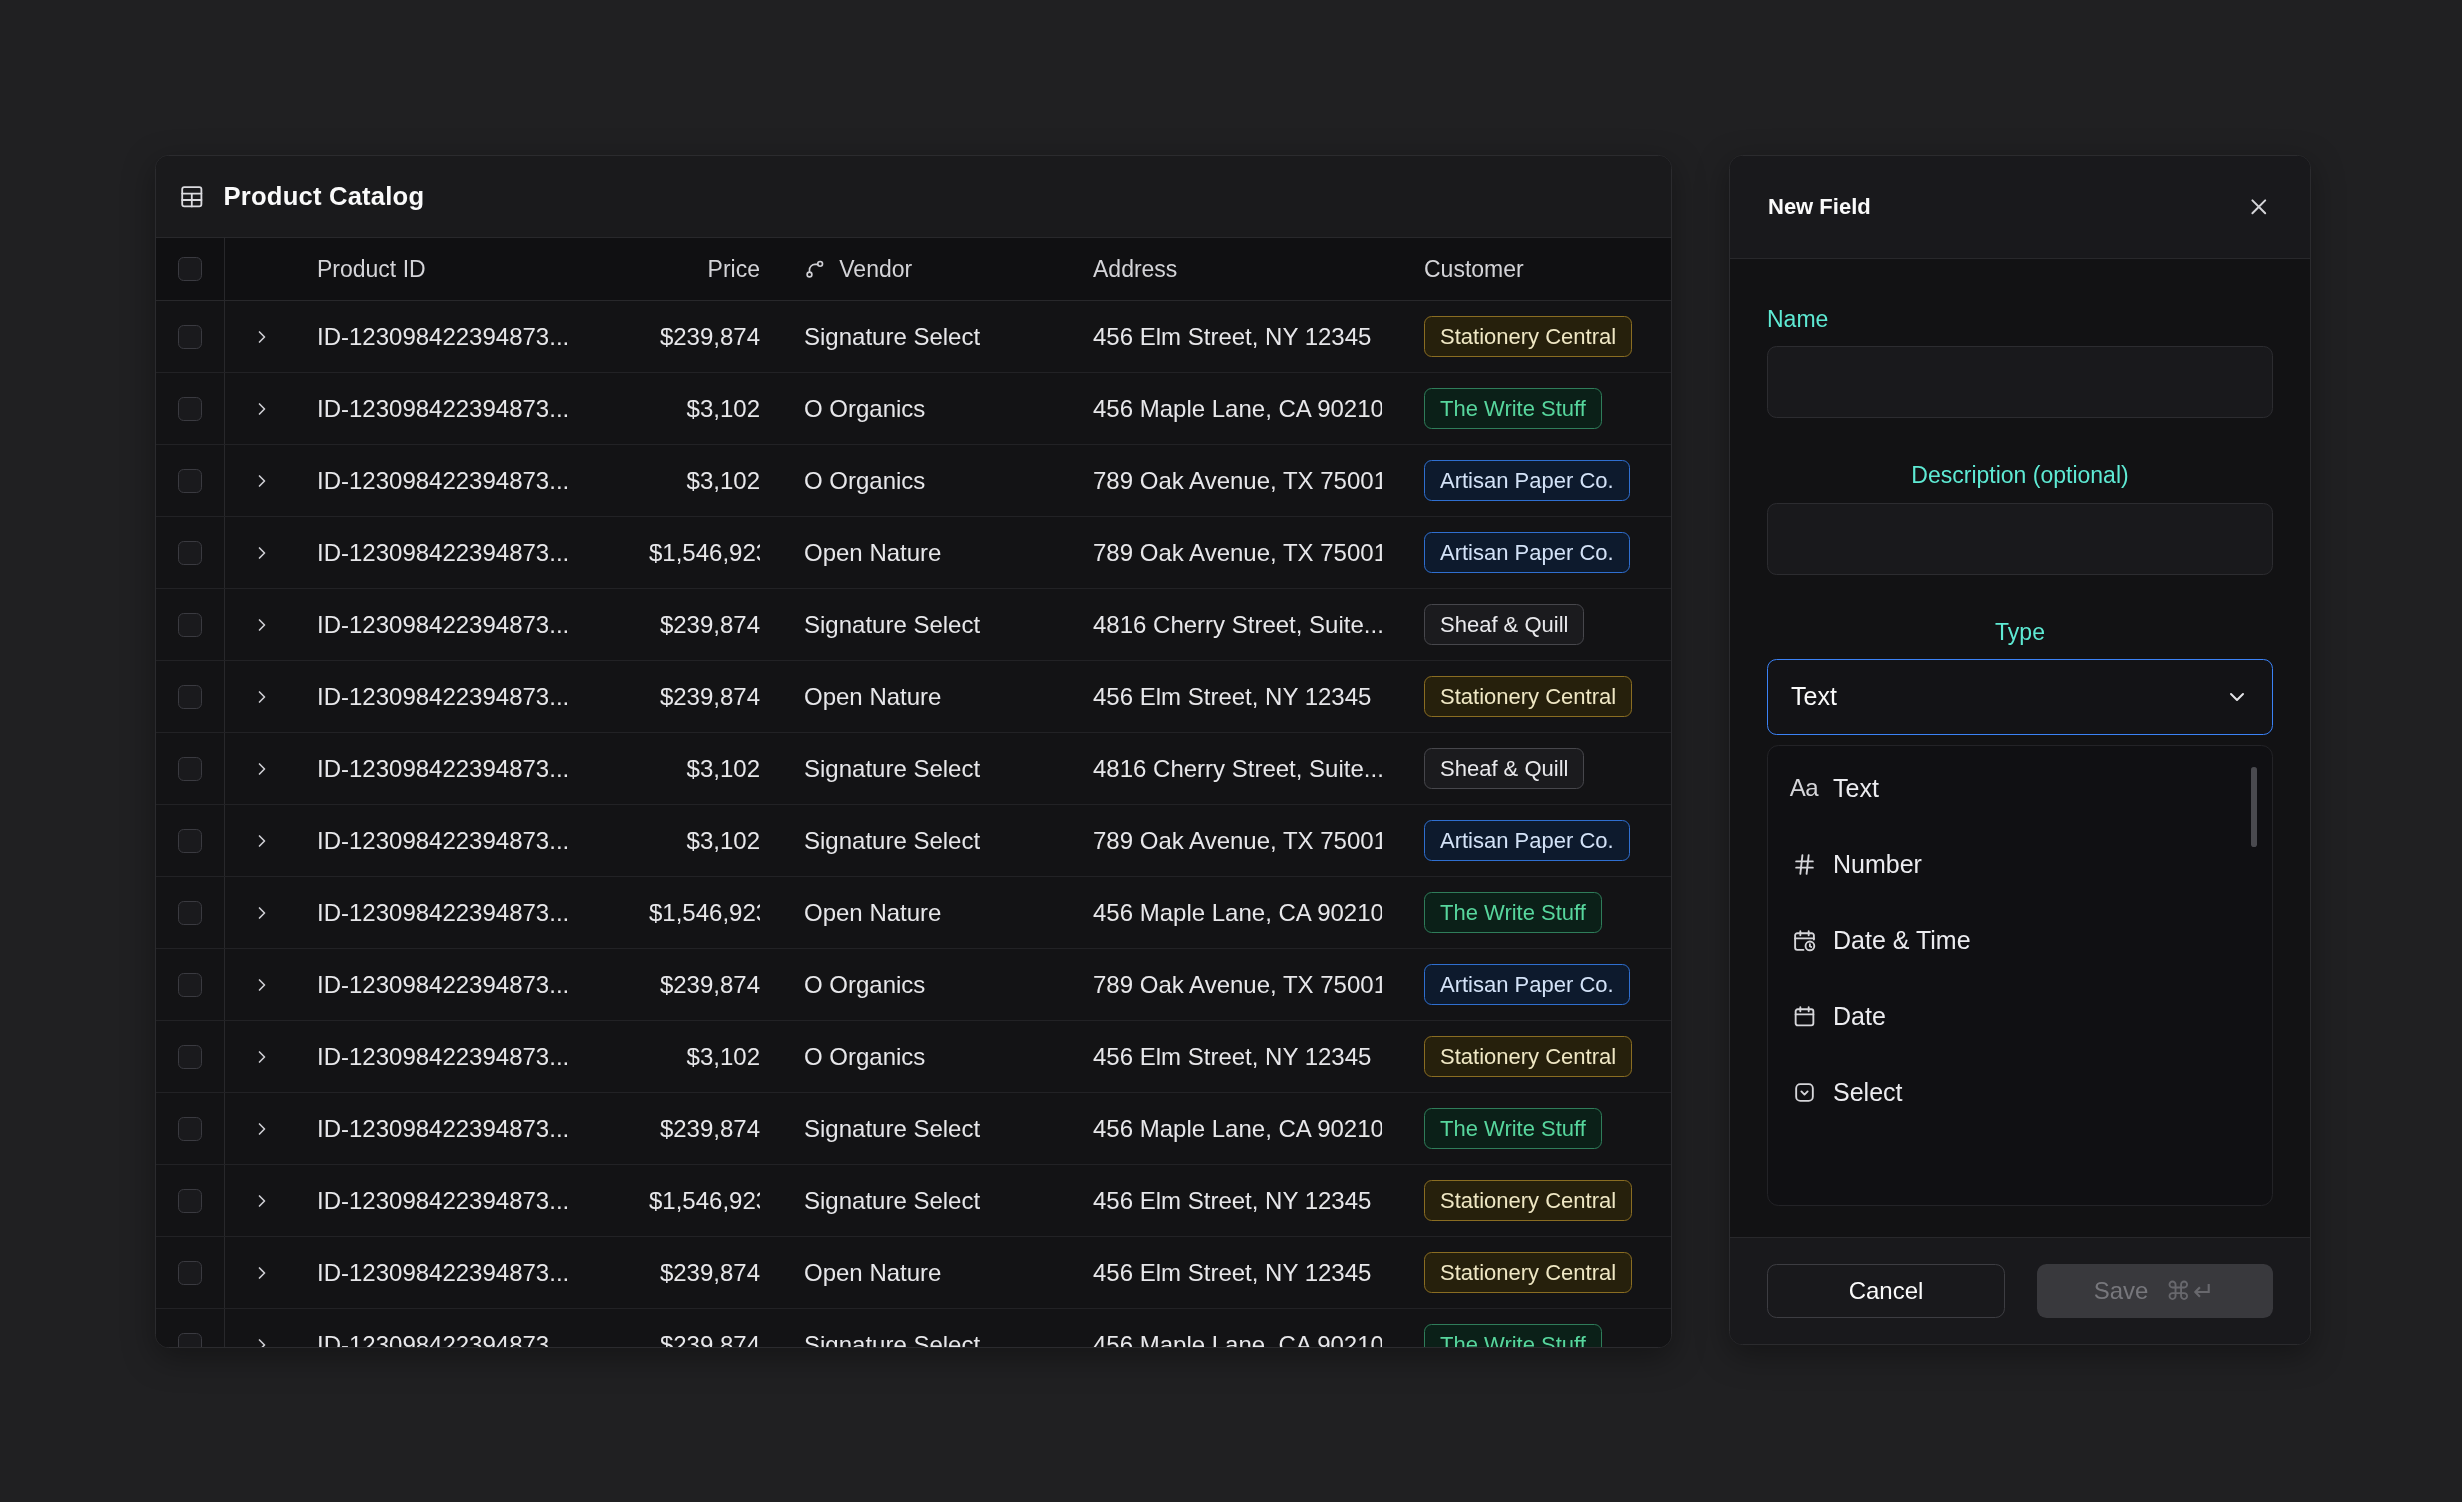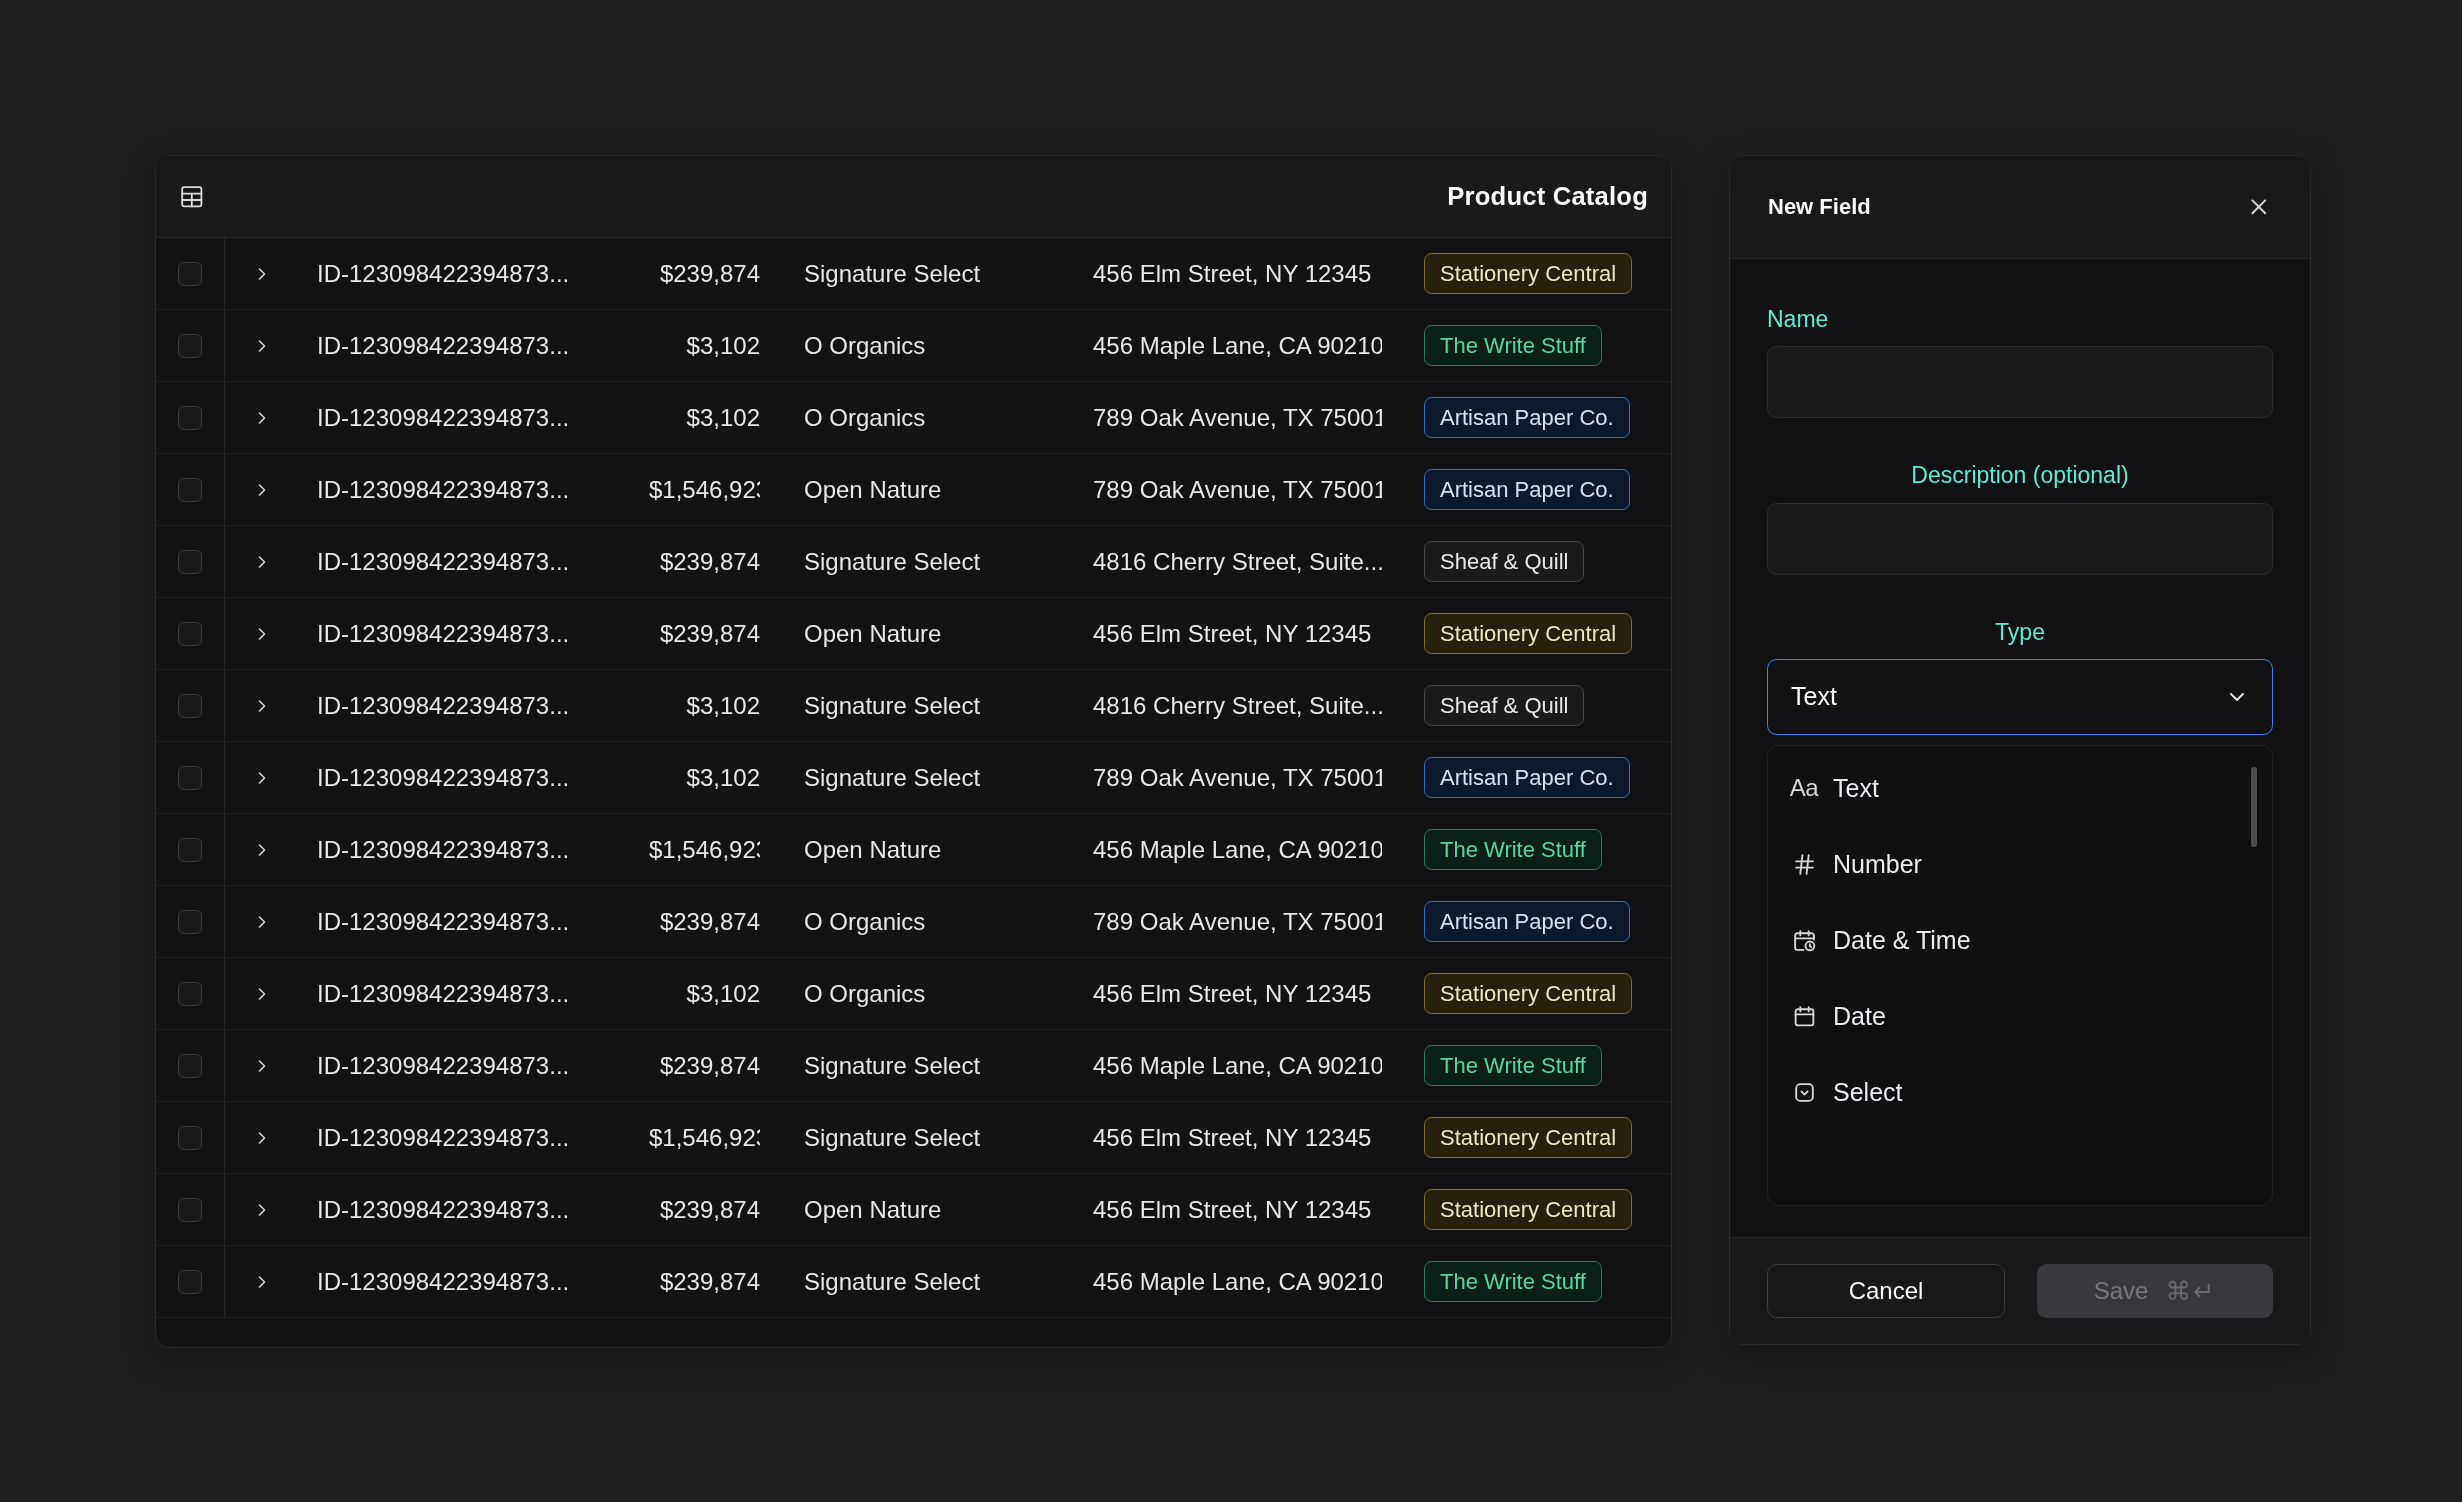--- a/index.html
+++ b/index.html
@@ -20,21 +20,21 @@
     background:#131315;
     border:0.9px solid #2b2b2e;
     border-radius:13.3px;
     overflow:hidden;
     box-shadow:0 9.5px 32px rgba(0,0,0,.35);
   }
   .card-header {
     height:82px; background:#1a1a1c;
     border-bottom:0.9px solid #28282b;
     display:flex; align-items:center;
-    padding:0 23px; gap:19px;justify-content:space-between;
+    padding:0 23px; gap:19px;
   }
   .card-header .hicon { color:#dcdce0; display:flex; }
   .card-title { font-size:25.6px; font-weight:700; color:#fafafa; letter-spacing:0.2px; }
 
   .grid-cols {
     display:grid;
     grid-template-columns:69px 73px 351px 111px 289px 333px 1fr;
     align-items:center;
   }
   .thead {
@@ -150,20 +150,40 @@
   <div class="card-header">
     <span class="hicon">
       <svg width="25.6" height="25.6" viewBox="0 0 24 24" fill="none" stroke="currentColor" stroke-width="1.7" stroke-linecap="round" stroke-linejoin="round">
         <rect x="3" y="3" width="18" height="18" rx="2"></rect>
           <path d="M3 9h18M3 15h18M12 9v12"></path>
       </svg>
     </span>
     <span class="card-title">Product Catalog</span>
   </div>
 
+  <div class="grid-cols thead">
+    <div class="cell c-check">
+      <span class="checkbox"></span>
+    </div>
+    <div class="cell c-expand"></div>
+    <div class="cell c-id">Product ID</div>
+    <div class="cell c-price">Price</div>
+    <div class="cell c-vendor">
+      <span class="chev">
+        <svg width="22" height="22" viewBox="0 0 24 24" fill="none" stroke="#cfcfd4" stroke-width="1.8" stroke-linecap="round" stroke-linejoin="round">
+          <circle cx="6" cy="18" r="2.6"></circle>
+            <circle cx="17.6" cy="6.4" r="2.6"></circle>
+            <path d="M6 15.4V13a6 6 0 0 1 6-6h3"></path>
+        </svg>
+      </span>
+      <span>Vendor</span>
+    </div>
+    <div class="cell c-address">Address</div>
+    <div class="cell c-customer">Customer</div>
+  </div>
 
   <div id="table-body">
   <div class="grid-cols trow">
     <div class="cell c-check">
       <span class="checkbox"></span>
     </div>
     <div class="cell c-expand">
       <span class="chev">
         <svg width="20" height="20" viewBox="0 0 24 24" fill="none" stroke="currentColor" stroke-width="2" stroke-linecap="round" stroke-linejoin="round">
               <path d="m9 6 6 6-6 6"></path>

